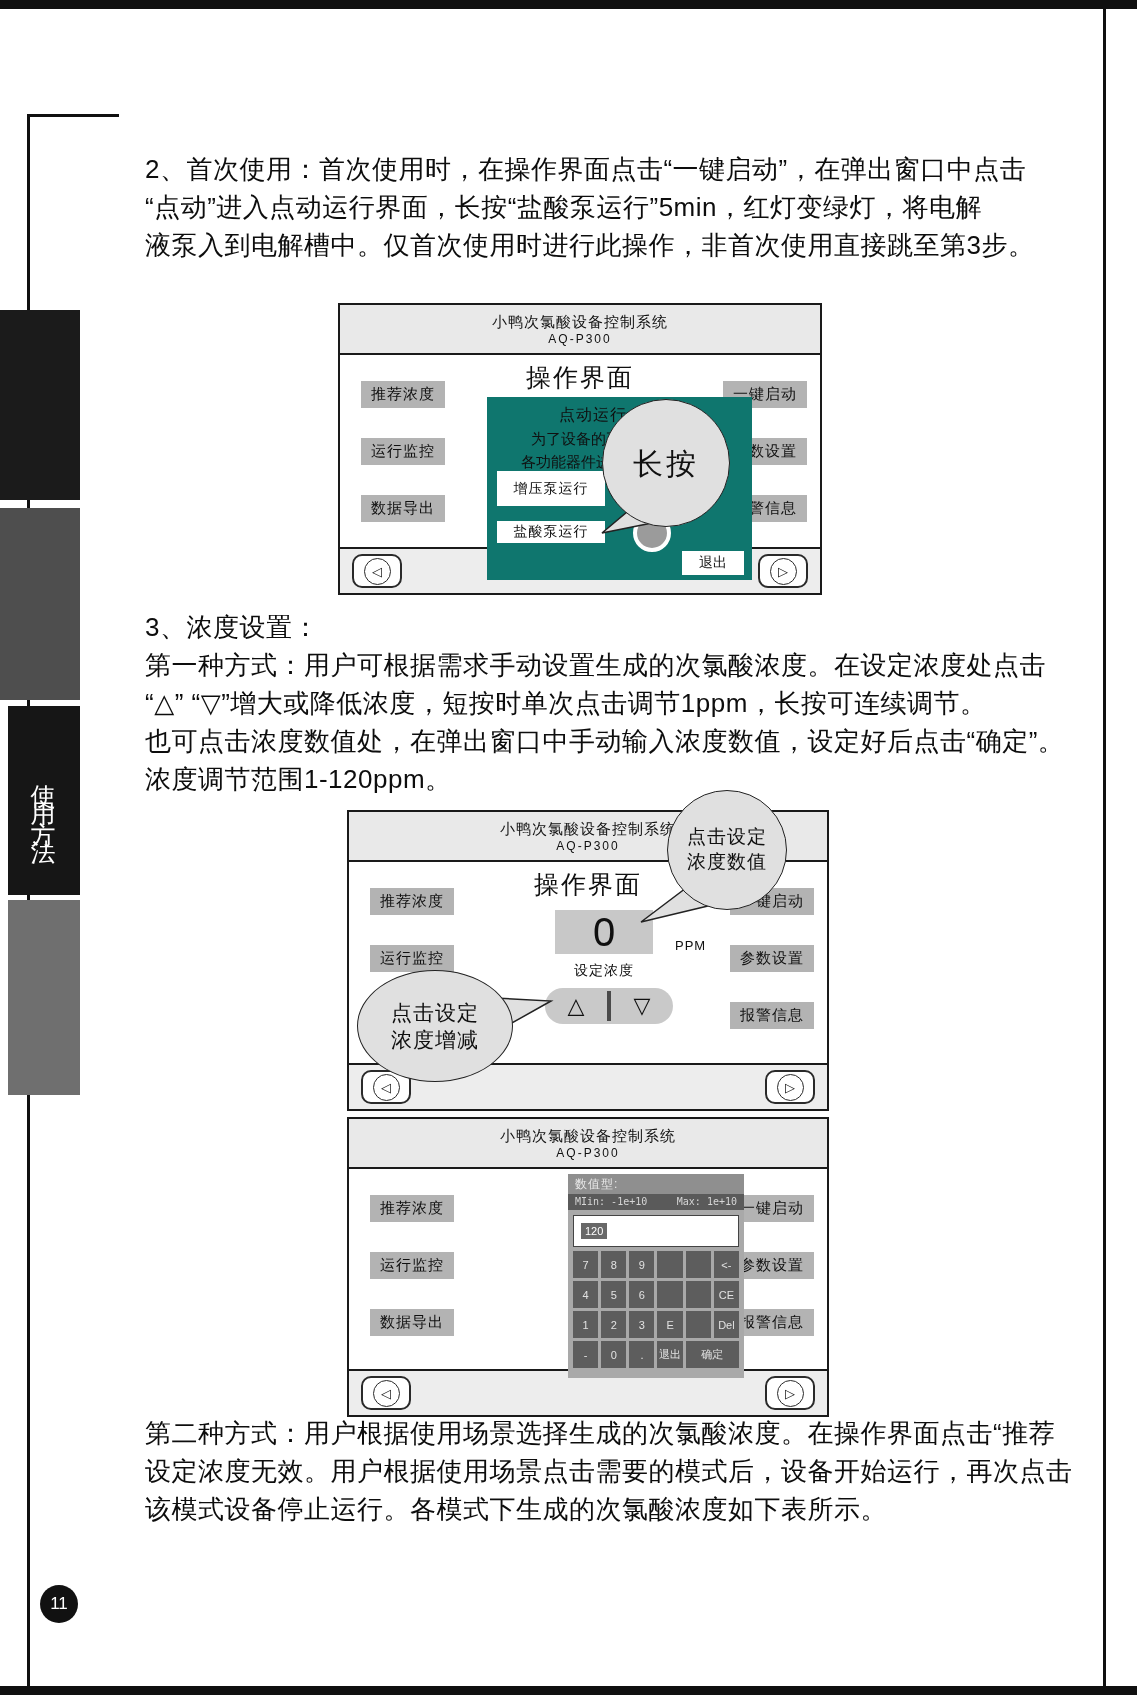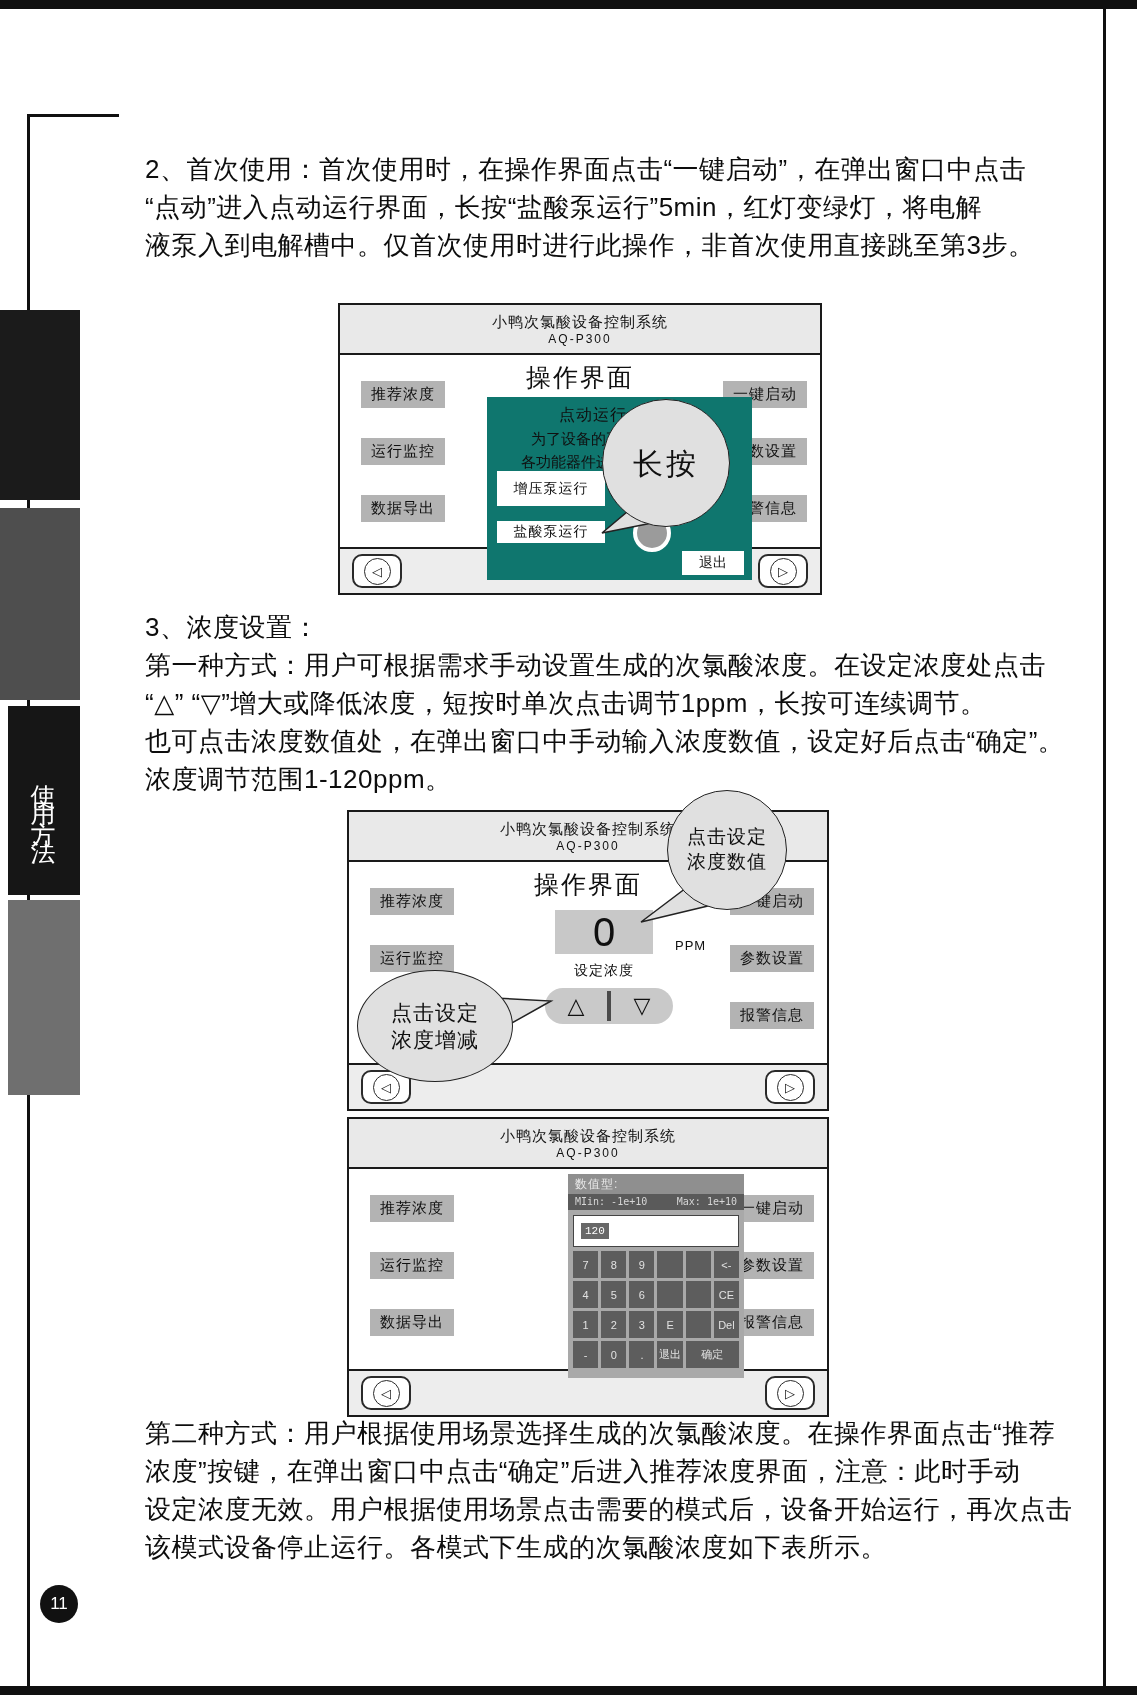--- a/index.html
+++ b/index.html
@@ -87,21 +87,21 @@
   .pill .half{flex:1;text-align:center;}
   .pill .divider{width:4px;height:30px;background:#4a4a4a;}
 
   
   .kp{position:absolute;left:171px;top:55px;width:176px;height:204px;background:#a9a9a9;z-index:2;box-sizing:border-box;margin-left:48px;}
   .kp-head{height:20px;background:#8f8f8f;color:#e8e8e8;font-size:12px;line-height:20px;padding-left:7px;letter-spacing:1px;}
   .kp-minmax{height:16px;background:#5a5a5a;color:#d6d6d6;font-size:10px;line-height:16px;display:flex;
              justify-content:space-between;padding:0 7px;font-family:"DejaVu Sans Mono",monospace;gap:12px;}
   .kp-input{margin:5px 5px 4px;height:32px;background:#fff;border:1px solid #444;display:flex;
             align-items:center;padding-left:7px;box-sizing:border-box;}
-  .kp-chip{background:#686868;color:#fff;font-size:11px;padding:2px 4px;font-family:Liberation Mono, monospace;text-align:right;}
+  .kp-chip{background:#686868;color:#fff;font-size:11px;padding:2px 4px;font-family:Liberation Sans, sans-serif;text-align:right;}
   .kp-grid{display:grid;grid-template-columns:repeat(6,1fr);gap:3px;margin:0 5px;}
   .kp-key{height:27px;background:#5d5d5d;color:#e2e2e2;font-size:11px;display:flex;align-items:center;justify-content:center;}
   .kp-key.wide{grid-column:span 2;}
   .kp-m{position:absolute;left:356px;top:128px;font-size:12px;z-index:1;}
 
   .page-num{position:absolute;left:40px;top:1585px;width:38px;height:38px;border-radius:50%;background:#111;
             color:#fff;display:flex;align-items:center;justify-content:center;font-size:17px;}
 </style>
 </head>
 <body>
@@ -279,19 +279,18 @@
         <div class="nav-circle">◁</div>
       </div>
       <div class="nav-btn nav-right">
         <div class="nav-circle">▷</div>
       </div>
     </div>
   </div>
 
   <div class="para para-method2">
     <div>第二种方式：用户根据使用场景选择生成的次氯酸浓度。在操作界面点击“推荐</div>
-    <div>浓度”按键，在弹出窗口中点击“确定”后进入推荐浓度界面，注意：此时手动</div>
     <div>设定浓度无效。用户根据使用场景点击需要的模式后，设备开始运行，再次点击</div>
     <div>该模式设备停止运行。各模式下生成的次氯酸浓度如下表所示。</div>
   </div>
 
   <div class="page-num">11</div>
 </div>
 
 </body></html>

